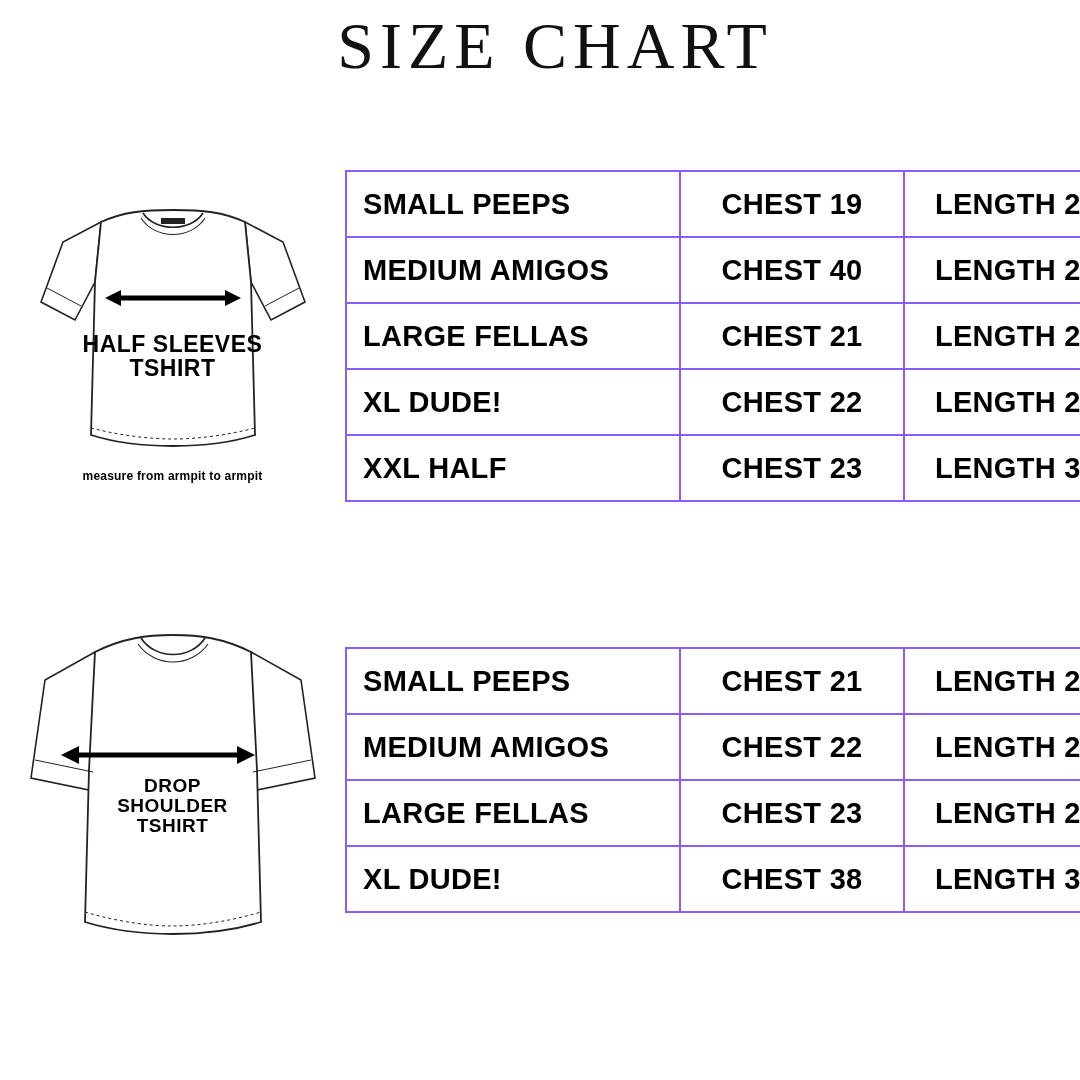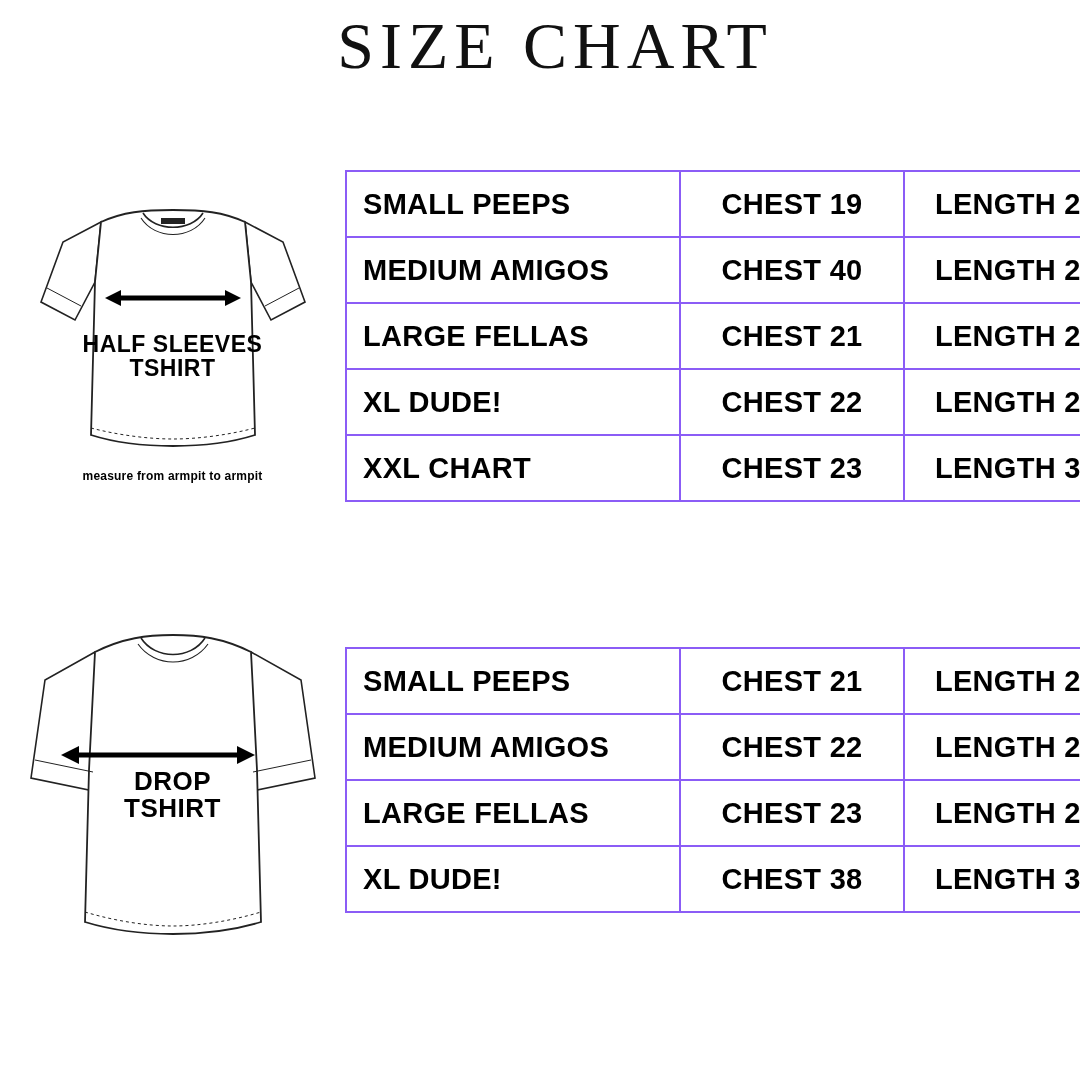--- a/index.html
+++ b/index.html
@@ -77,21 +77,21 @@
   .shirt-caption {
     position: absolute;
     width: 100%;
     text-align: center;
     font-weight: bold;
     font-size: 23px;
     line-height: 1.05;
     letter-spacing: 0.5px;
   }
   .cap1 { top: 142px; }
-  .cap2 { top: 158px; font-size: 26px; }
+  .cap2 { top: 166px; font-size: 19px; }
   .measure-note {
     text-align: center;
     font-weight: bold;
     font-size: 12px;
     margin-top: 4px;
     letter-spacing: 0.2px;
   }
   svg { display: block; }
 </style>
 </head>
@@ -153,21 +153,21 @@
           <td class="c-name">LARGE FELLAS</td>
           <td class="c-chest">CHEST 21</td>
           <td class="c-len">LENGTH 28</td>
         </tr>
         <tr>
           <td class="c-name">XL DUDE!</td>
           <td class="c-chest">CHEST 22</td>
           <td class="c-len">LENGTH 29</td>
         </tr>
         <tr>
-          <td class="c-name">XXL CHART</td>
+          <td class="c-name">XXL HALF</td>
           <td class="c-chest">CHEST 23</td>
           <td class="c-len">LENGTH 30</td>
         </tr>
       </tbody>
     </table>
   </div>
 </div>
 
 <div class="section section-2">
 
@@ -191,20 +191,21 @@
         <path d="M62 302 C92 311 124 316 150 316 C176 316 208 311 238 302" fill="none" stroke="#222" stroke-width="1" stroke-dasharray="3 3"></path>
 
         <g stroke="#000" stroke-width="5">
           <line x1="48" y1="145" x2="222" y2="145"></line>
         </g>
         <polygon points="38,145 56,136 56,154" fill="#000"></polygon>
         <polygon points="232,145 214,136 214,154" fill="#000"></polygon>
       </svg>
       <div class="shirt-caption cap2">
         <div>DROP</div>
+        <div>SHOULDER</div>
         <div>TSHIRT</div>
       </div>
     </div>
   </div>
 
   <div class="table-col">
     <table class="size-table">
       <tbody>
         <tr>
           <td class="c-name">SMALL PEEPS</td>

